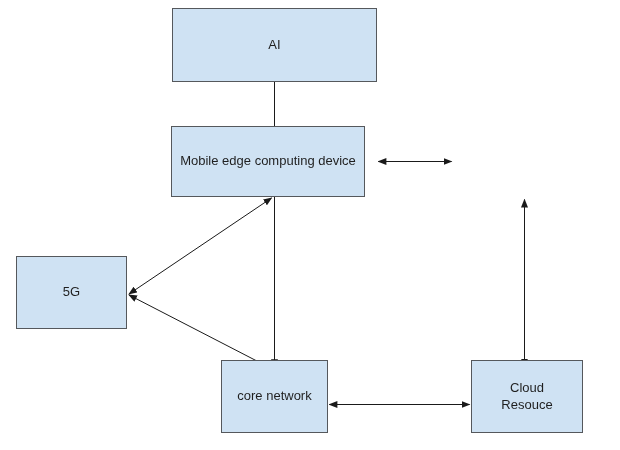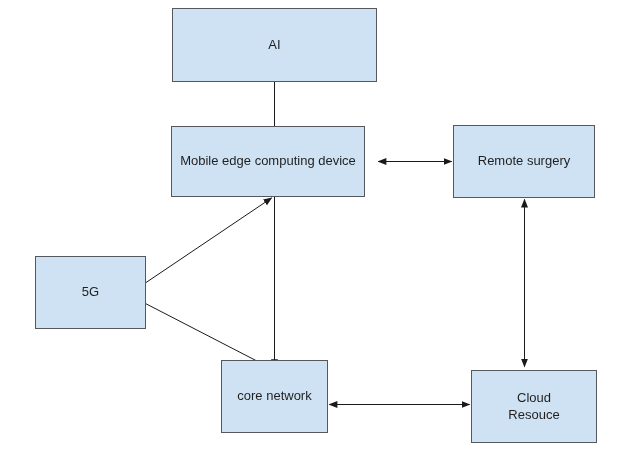--- a/index.html
+++ b/index.html
@@ -31,23 +31,23 @@
     align-items: center;
     justify-content: center;
     text-align: center;
     color: #1f1f1f;
     font-size: 13px;
     line-height: 1.25;
   }
   .node-ai        { left: 172px; top: 8px;   width: 205px; height: 74px; justify-content: center; }
   .node-mec       { left: 171px; top: 126px; width: 194px; height: 71px; }
   .node-remote    { left: 453px; top: 125px; width: 142px; height: 73px; }
-  .node-5g        { left: 16px;  top: 256px; width: 111px; height: 73px; margin-left: 19px; }
+  .node-5g        { left: 16px;  top: 256px; width: 111px; height: 73px; }
   .node-core      { left: 221px; top: 360px; width: 107px; height: 73px; }
-  .node-cloud     { left: 471px; top: 370px; width: 126px; height: 73px; align-items: center; }
+  .node-cloud     { left: 471px; top: 360px; width: 112px; height: 73px; align-items: center; }
   .node-cloud .node-label { max-width: 70px; }
 </style>
 </head>
 <body>
 
 <div class="canvas">
 
   <svg class="edges" width="620" height="450" viewBox="0 0 620 450" xmlns="http://www.w3.org/2000/svg">
     <defs>
       <marker id="arrow" viewBox="0 0 10 8" refX="9" refY="4" markerWidth="9" markerHeight="7" orient="auto-start-reverse">
@@ -71,23 +71,20 @@
   </svg>
 
   <div class="node node-ai">
     <span class="node-label">AI</span>
   </div>
 
   <div class="node node-mec">
     <span class="node-label">Mobile edge computing device</span>
   </div>
 
-  <div class="node node-remote">
-    <span class="node-label">Remote surgery</span>
-  </div>
 
   <div class="node node-5g">
     <span class="node-label">5G</span>
   </div>
 
   <div class="node node-core">
     <span class="node-label">core network</span>
   </div>
 
   <div class="node node-cloud">

